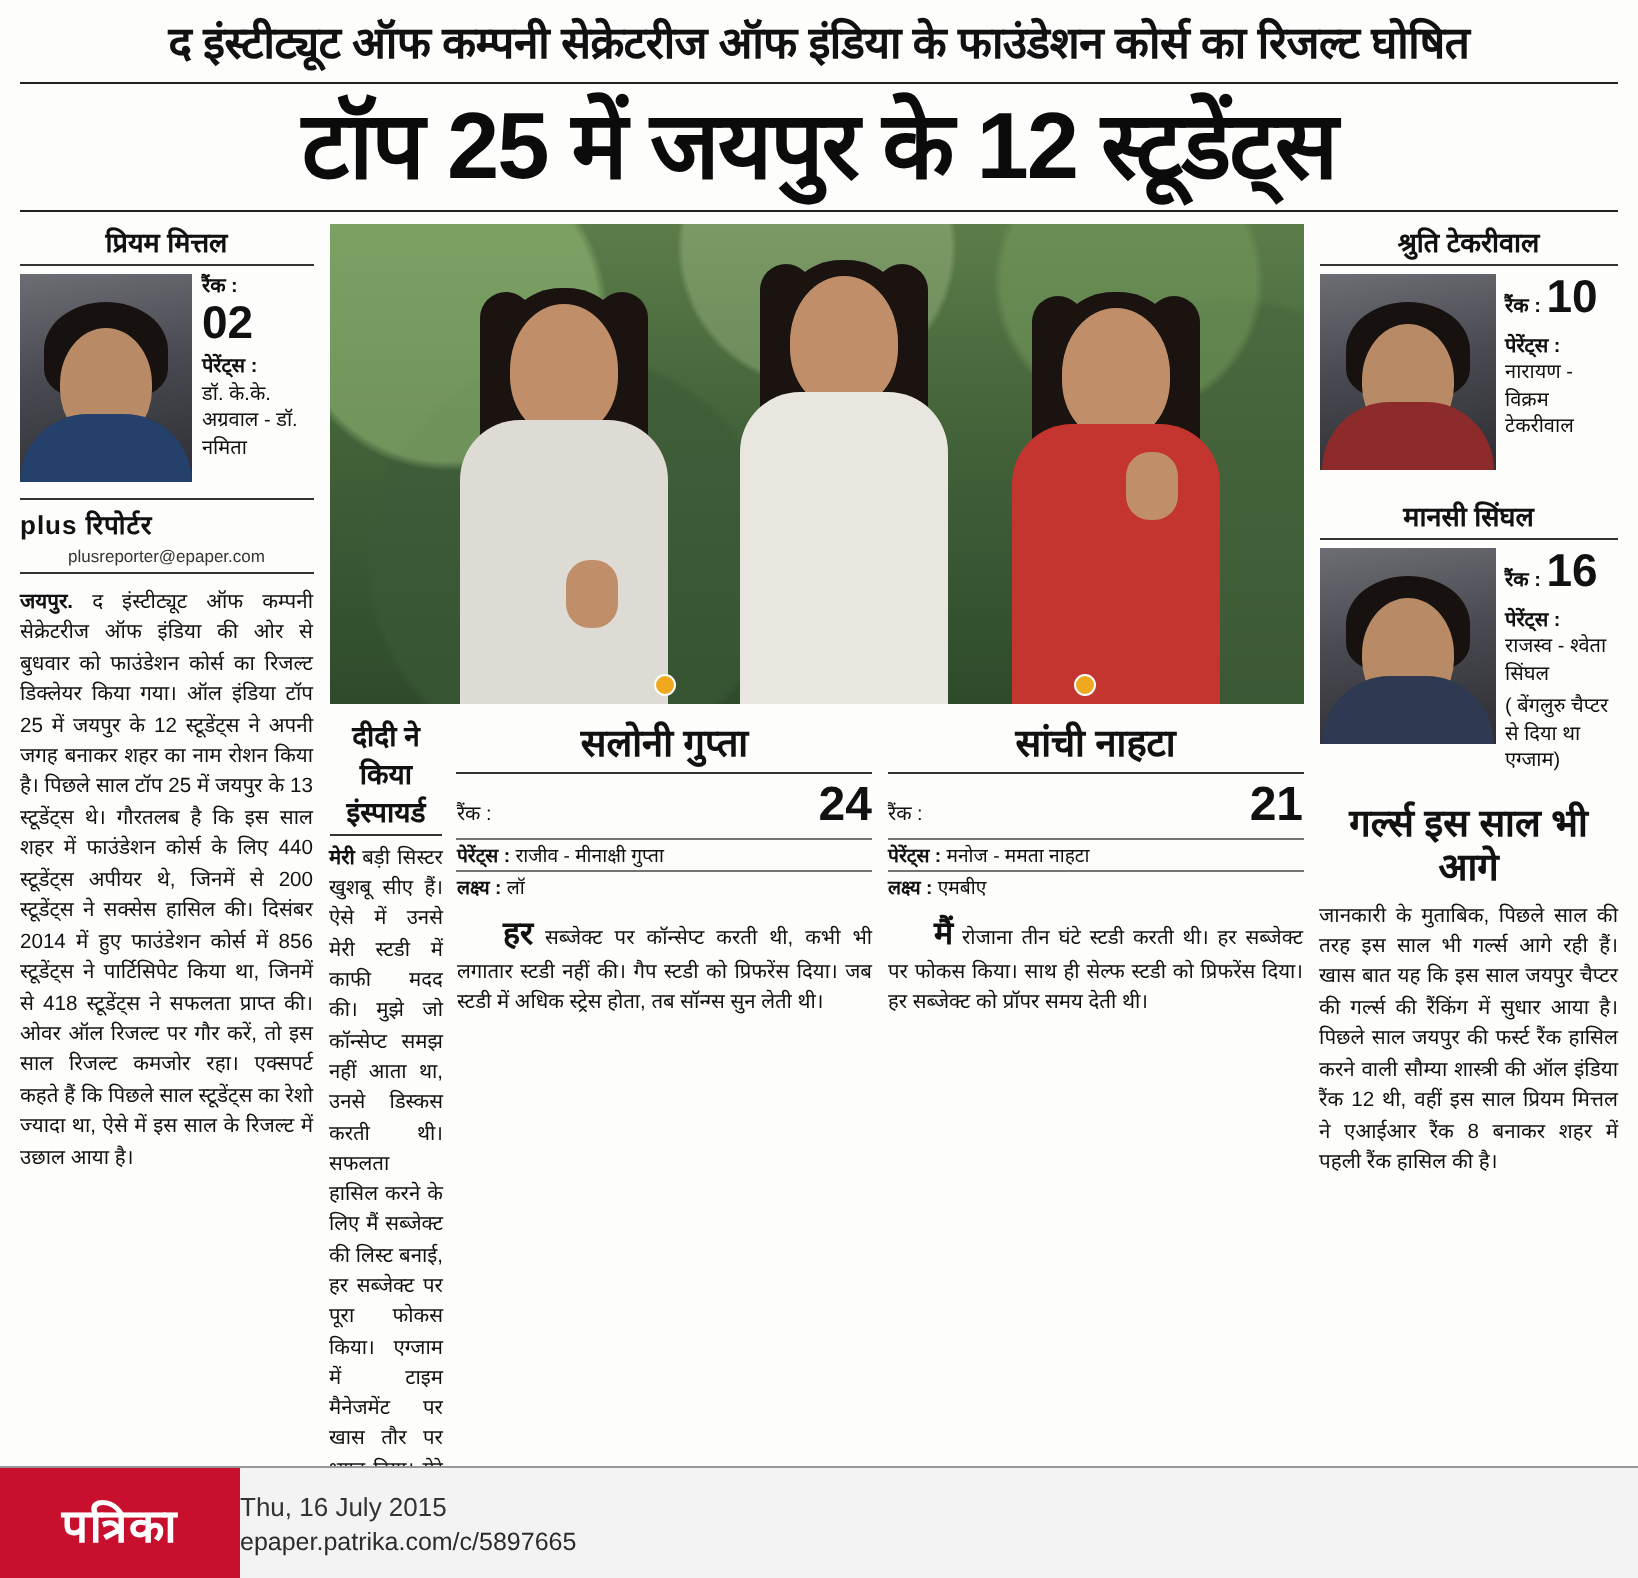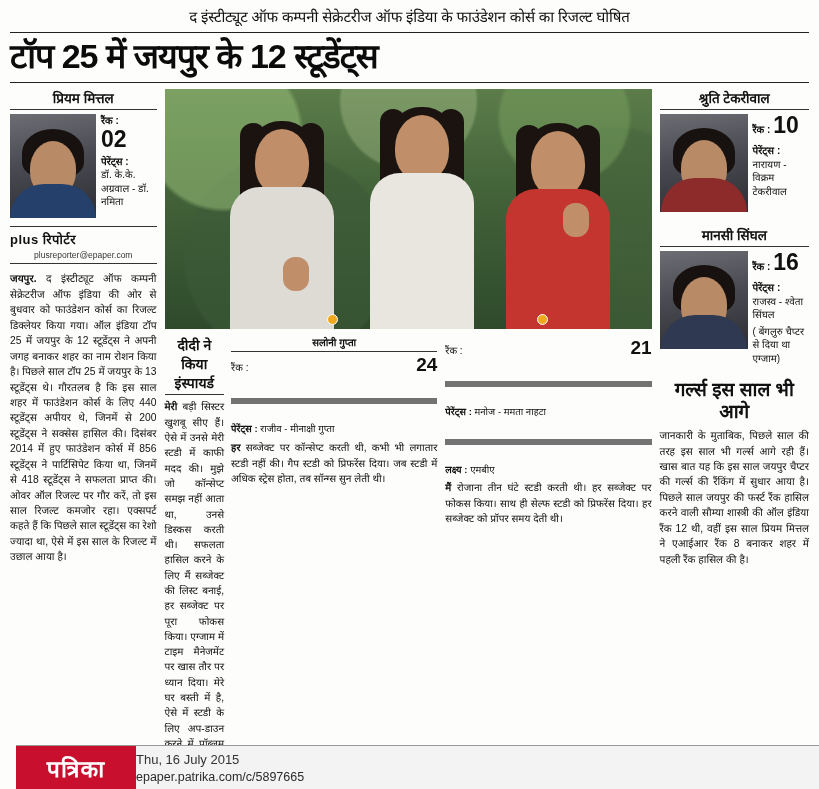--- a/index.html
+++ b/index.html
@@ -15,34 +15,34 @@
   .page {
     position: relative;
     width: 819px;
     height: 789px;
     background: #fdfdfb;
     padding: 6px 10px 0 10px;
   }
   
   .kicker {
     text-align: center;
-    font-size: 15px;
-    font-weight: normal;
+    font-size: 22px;
+    font-weight: bold;
     letter-spacing: -0.2px;
     line-height: 1.25;
     padding: 2px 0 2px 0;
     color: #111;
   }
   .rule {
     border-bottom: 1px solid #222;
     margin: 3px 0 2px 0;
   }
   .headline {
-    text-align: left;
-    font-size: 34px;
+    text-align: center;
+    font-size: 47px;
     font-weight: bold;
     line-height: 1.05;
     letter-spacing: -1px;
     padding: 4px 0 6px 0;
     color: #0b0b0b;
   }
   .rule2 {
     border-bottom: 1px solid #222;
     margin: 2px 0 6px 0;
   }
@@ -195,44 +195,44 @@
   .panel-did { width: 150px; }
   .panel-did .hd {
     font-size: 14px; font-weight: bold; text-align: center;
     border-bottom: 1px solid #333; padding-bottom: 2px; margin-bottom: 4px;
   }
   .panel-did .txt { font-size: 10.2px; line-height: 1.5; text-align: justify; }
 
   .two-girls { flex: 1 1 auto; display: flex; gap: 8px; }
   .gcol { flex: 1 1 0; }
   .gcol .nm {
-    font-size: 10px; font-weight: bold; text-align: center;
+    font-size: 19px; font-weight: bold; text-align: center;
     border-bottom: 1px solid #333; padding-bottom: 2px;
   }
   .gcol .rankline {
     display: flex; justify-content: space-between; align-items: baseline;
     font-size: 10px; padding: 2px 0;
   }
-  .gcol .rankline .v { font-size: 19px; font-weight: bold; }
-  .gcol .kv { font-size: 9.6px; line-height: 1.4; border-top: 6px solid #737373; padding-top: 18px; margin-top: 20px;}
+  .gcol .rankline .v { font-size: 24px; font-weight: bold; }
+  .gcol .kv { font-size: 9.6px; line-height: 1.4; border-top: 1px solid #737373; padding-top: 2px;}
   .gcol .para { font-size: 10.2px; line-height: 1.48; text-align: justify; margin-top: 4px; }
-  .gcol .para .lead { font-weight: bold; font-size: 10px; }
+  .gcol .para .lead { font-weight: bold; font-size: 16px; margin-left: 23px; }
 
   
   .girls-head {
     font-size: 19px; font-weight: bold; text-align: center; line-height: 1.15;
     margin-top: 10px;
   }
   .right-body { font-size: 10.3px; line-height: 1.5; text-align: justify; margin-top: 5px; }
 
   
   .footer {
     position: absolute;
-    left: 16px; right: 0; bottom: 0;
-    height: 44px;
+    left: 0; right: 0; bottom: 0;
+    height: 56px;
     background: #f3f3f3;
     border-top: 1px solid #999;
     display: flex;
     align-items: center;
   }
   .footer .logo {
     width: 120px; height: 100%;
     background: #c8102e;
     color: #fff;
     display: flex; align-items: center; justify-content: center;
@@ -336,27 +336,32 @@
           <div class="gcol">
             <div class="nm">सलोनी गुप्ता</div>
             <div class="rankline">
               <span>रैंक :</span>
               <span class="v">24</span>
             </div>
             <div class="kv">
               <b>पेरेंट्स :</b>
               <span>राजीव - मीनाक्षी गुप्ता</span>
             </div>
+            <div class="kv">
+              <b>लक्ष्य :</b>
+              <span>लॉ</span>
+            </div>
             <div class="para">
               <span class="lead">हर</span>
               <span>सब्जेक्ट पर कॉन्सेप्ट करती थी, कभी भी लगातार स्टडी नहीं की। गैप स्टडी को प्रिफरेंस दिया। जब स्टडी में अधिक स्ट्रेस होता, तब सॉन्ग्स सुन लेती थी।</span>
             </div>
           </div>
 
           <div class="gcol">
+            <div class="nm">सांची नाहटा</div>
             <div class="rankline">
               <span>रैंक :</span>
               <span class="v">21</span>
             </div>
             <div class="kv">
               <b>पेरेंट्स :</b>
               <span>मनोज - ममता नाहटा</span>
             </div>
             <div class="kv">
               <b>लक्ष्य :</b>

